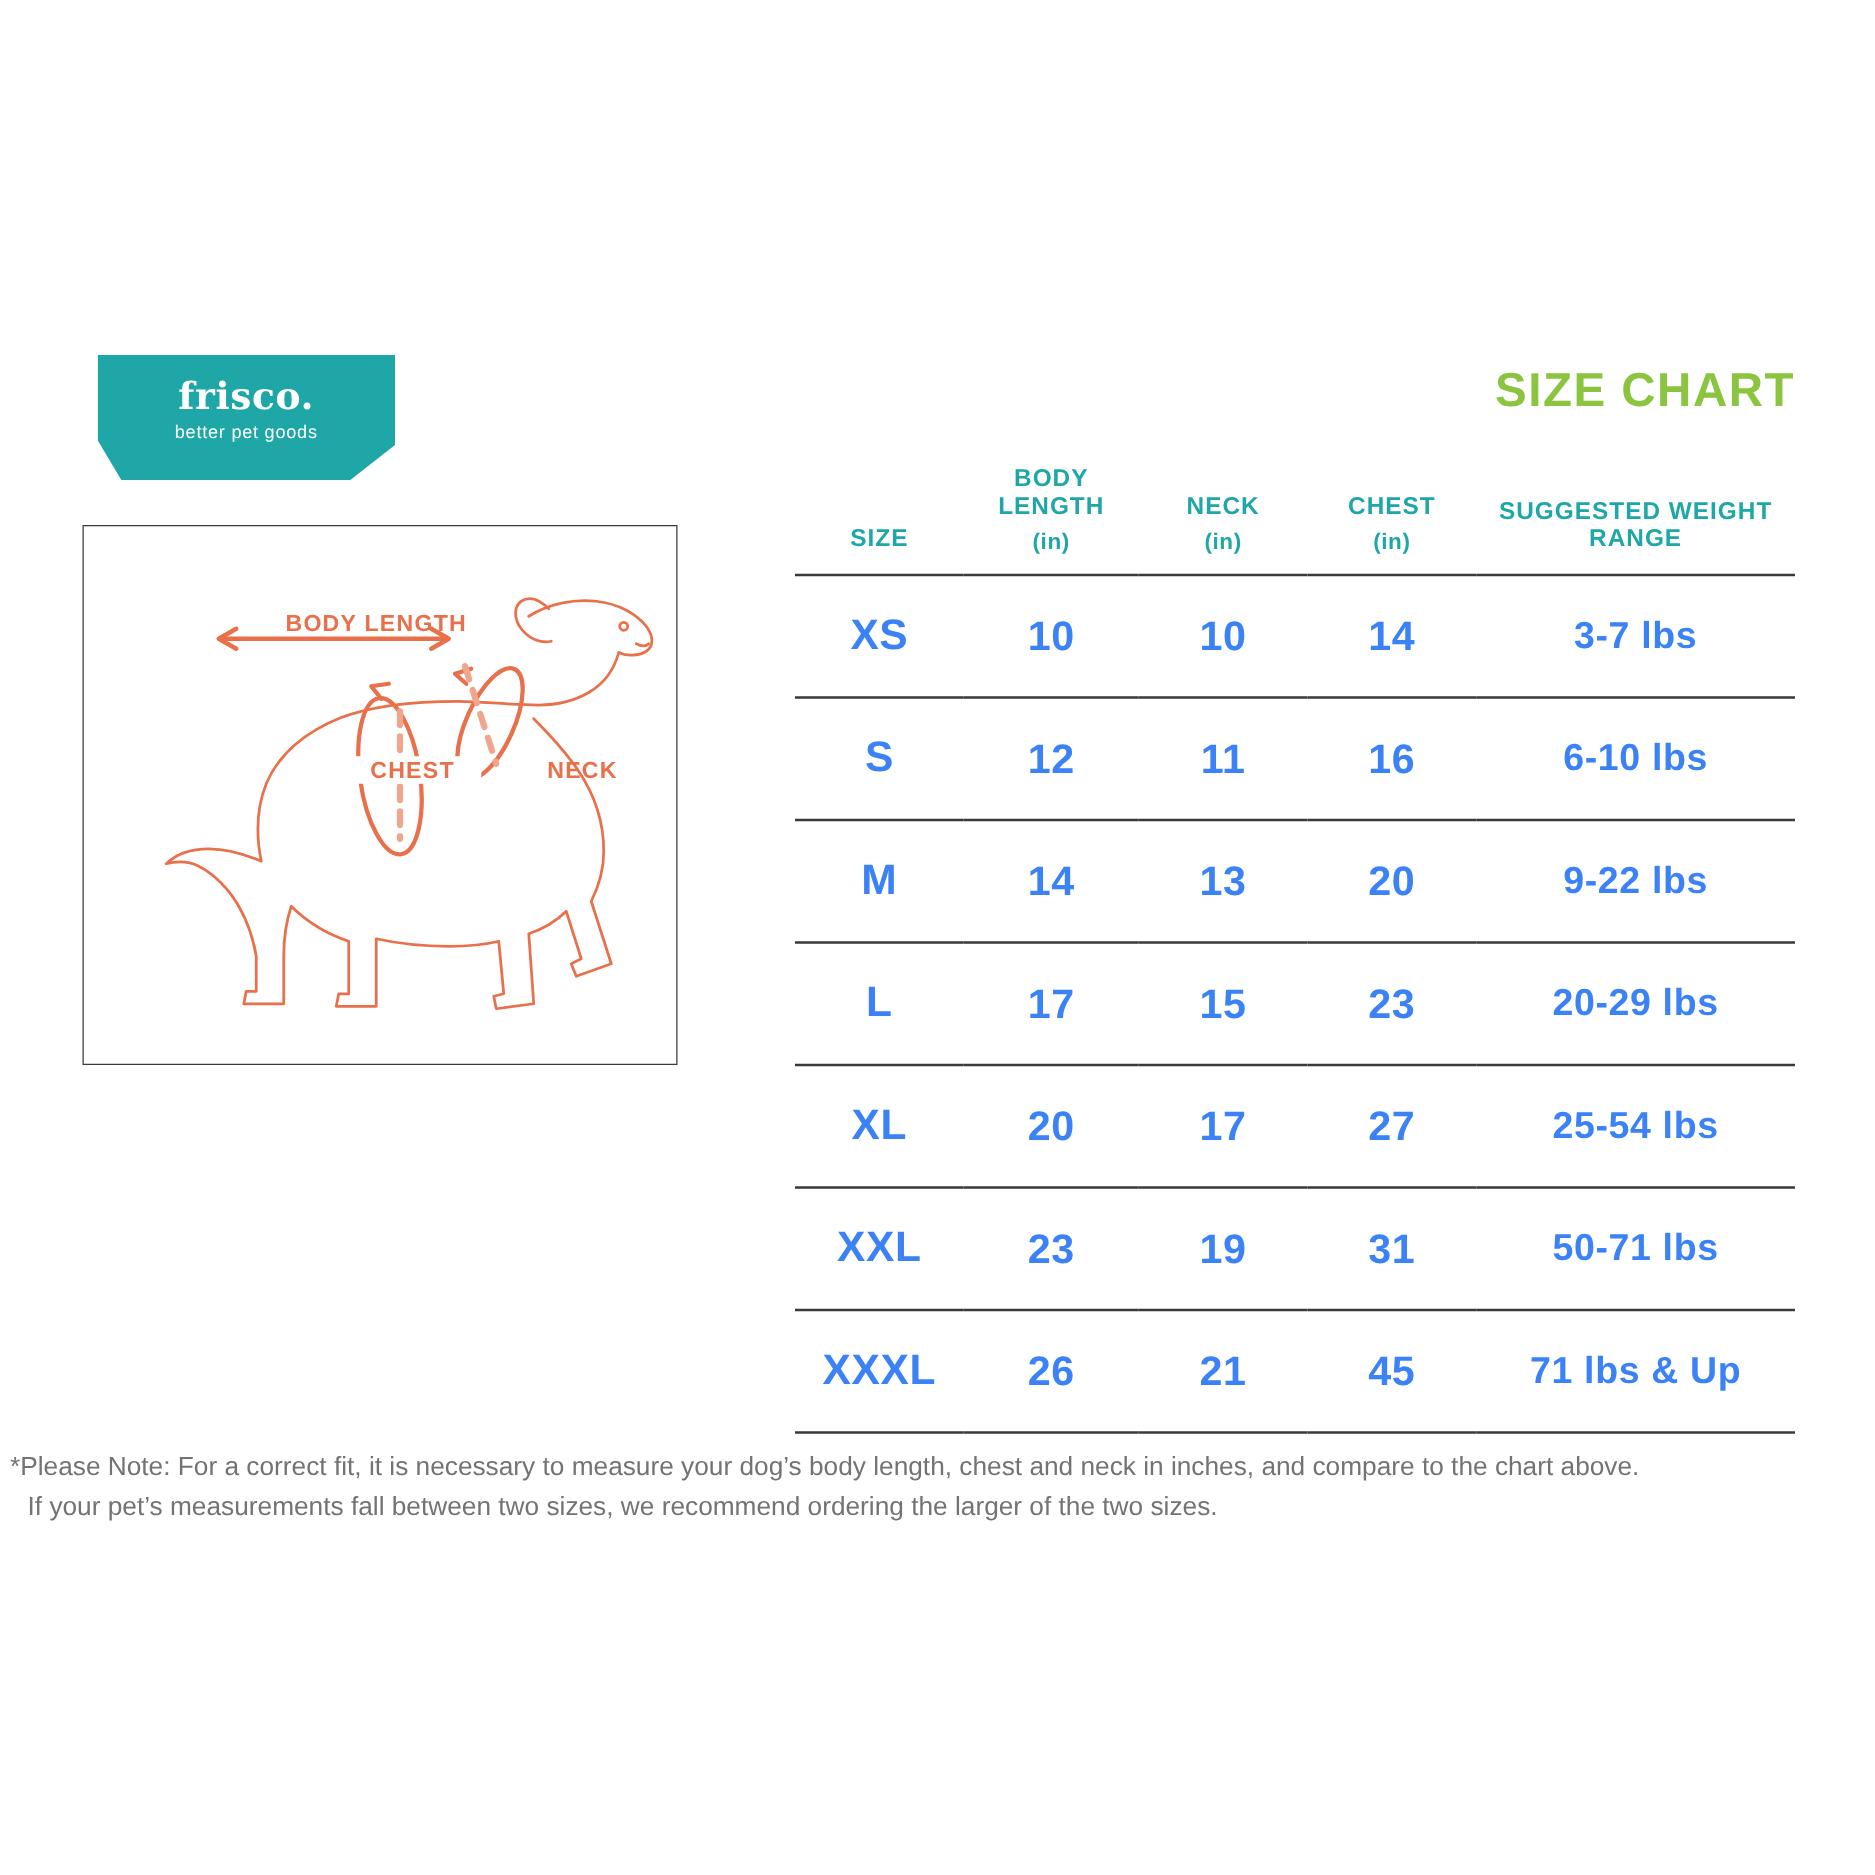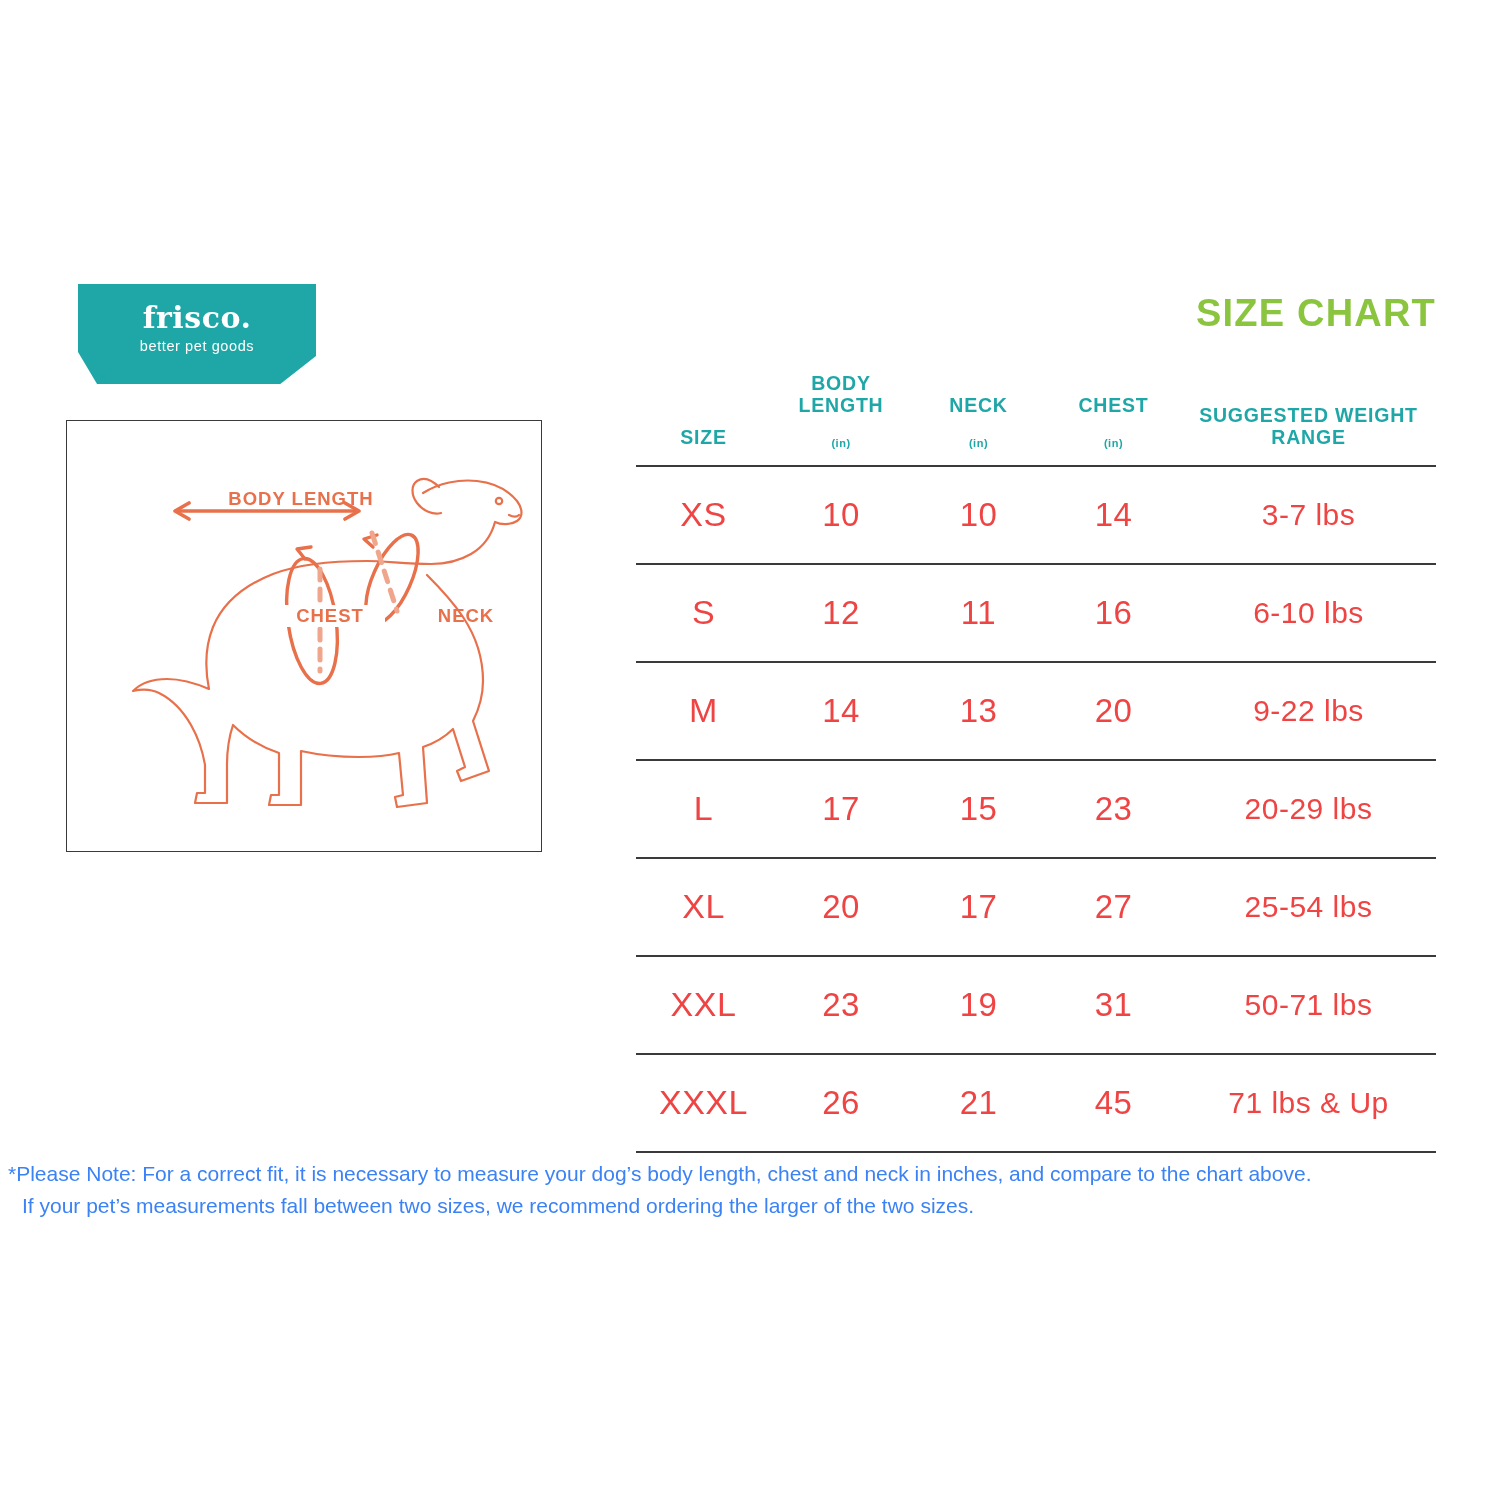--- a/index.html
+++ b/index.html
@@ -102,47 +102,47 @@
     font-weight: bold;
     letter-spacing: 0.8px;
     line-height: 1.12;
     text-align: center;
     vertical-align: bottom;
     padding: 0 0 16px 0;
     border-bottom: 2.5px solid #3a3a3a;
   }
   th .unit {
     display: block;
-    font-size: 11px;
+    font-size: 18px;
     font-weight: bold;
     letter-spacing: 0.5px;
-    margin-top: 20px;
+    margin-top: 6px;
   }
   th.th-size { text-align: left; padding-left: 14px; vertical-align: bottom; }
   th.th-weight { line-height: 1.12; }
 
   table.size-table tbody td {
-    color: #ef4444;
+    color: #3b82f6;
     font-size: 33px;
-    font-weight: normal;
+    font-weight: bold;
     text-align: center;
     height: 94px;
     border-bottom: 2.5px solid #3a3a3a;
     letter-spacing: 0.5px;
   }
   table.size-table tbody td.td-size { font-size: 34px; }
   table.size-table tbody td.td-weight { font-size: 30px; }
 
   
   .note {
     position: absolute;
     left: 8px;
     top: 1158px;
     width: 1490px;
-    color: #3b82f6;
+    color: #737373;
     font-size: 21px;
     line-height: 1.5;
     font-family: "Liberation Sans", sans-serif;
   }
 </style>
 </head>
 <body>
 
 <div class="page">
 

